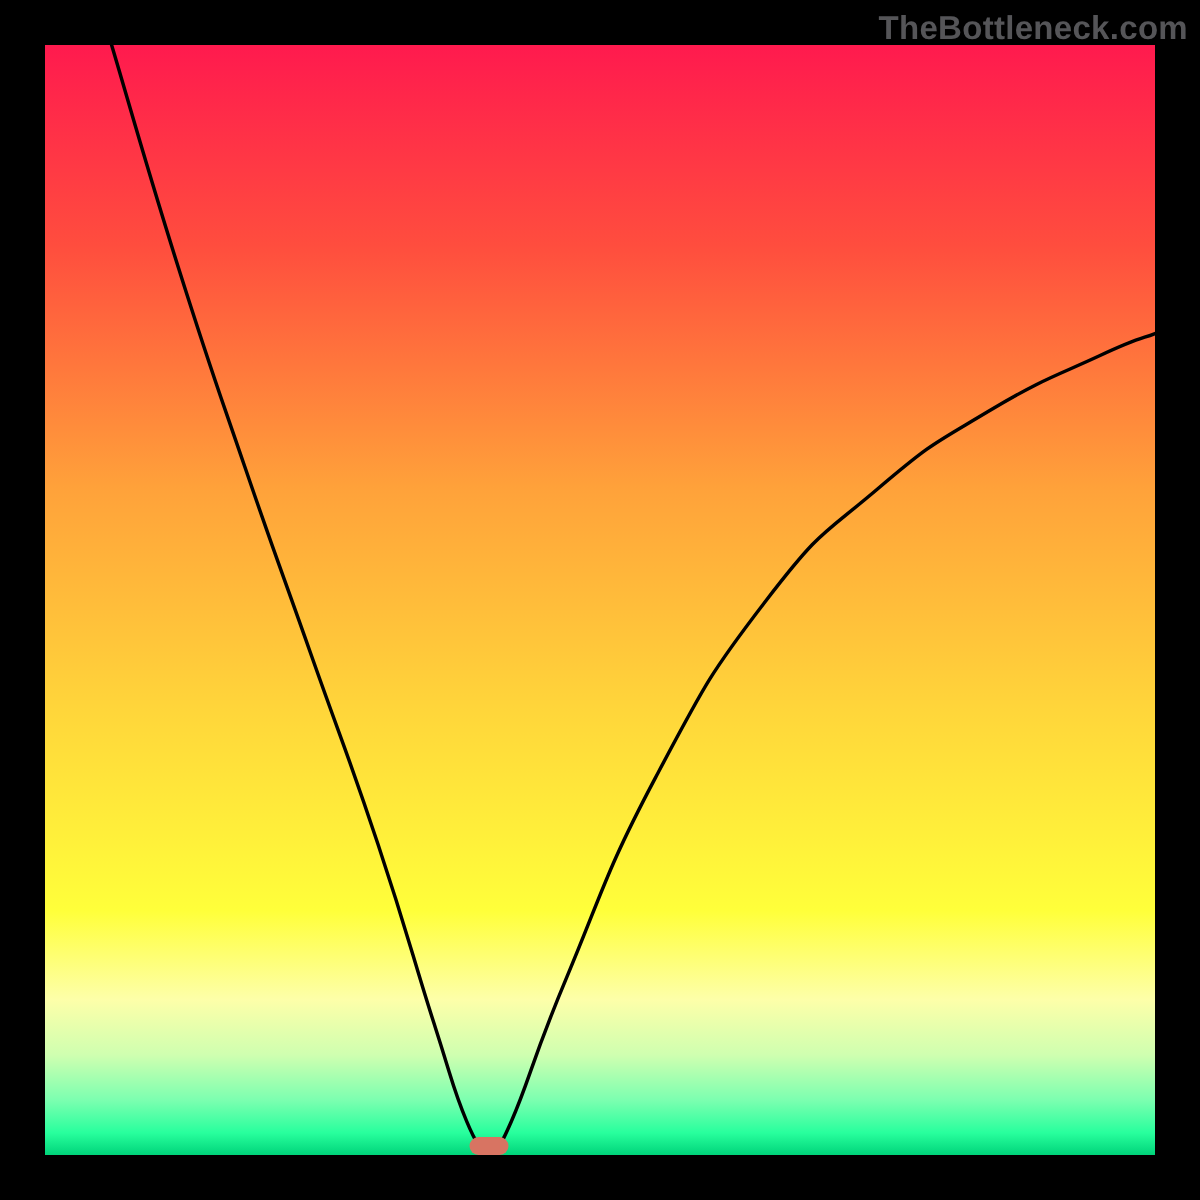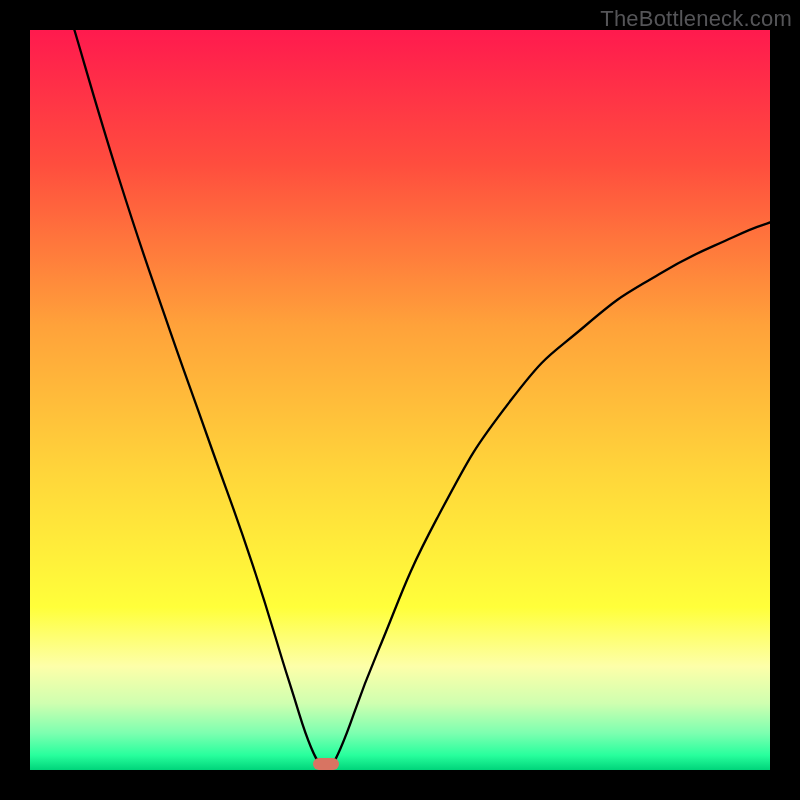--- a/index.html
+++ b/index.html
@@ -32,21 +32,21 @@
     top: 0;
     width: 740px;
     height: 740px;
   }
   .watermark {
     position: absolute;
     top: 6px;
     right: 8px;
     font-size: 22px;
     color: #555558;
-    font-weight: 400;
+    font-weight: 700;
     letter-spacing: 0.2px;
     user-select: none;
   }
   .curve-svg {
     position: absolute;
     left: 0;
     top: 0;
     width: 740px;
     height: 740px;
   }

